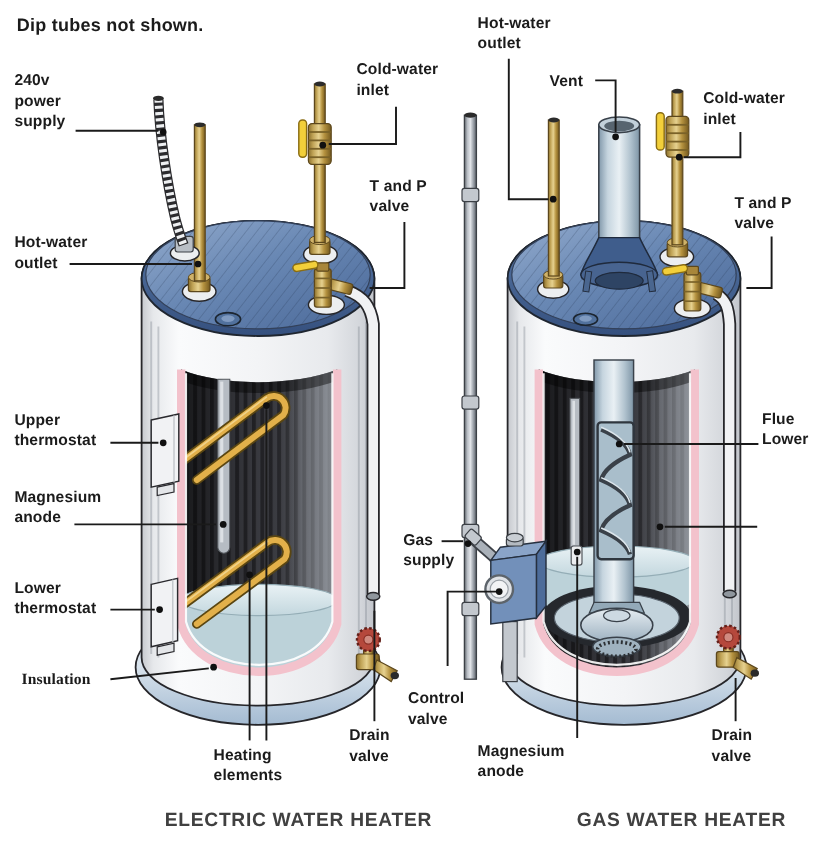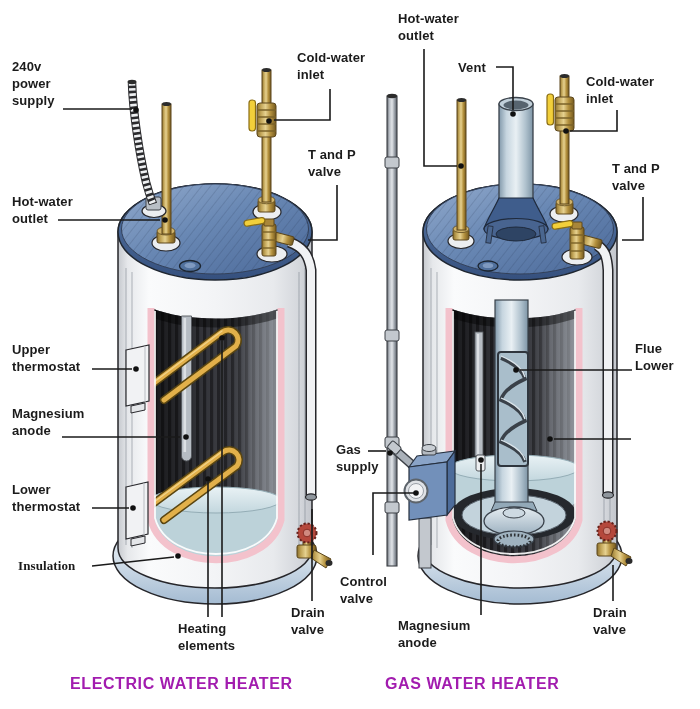--- a/index.html
+++ b/index.html
@@ -2,22 +2,22 @@
 <html><head>
 <meta charset="utf-8">
 <style>
   html,body{margin:0;padding:0;background:#ffffff;}
   .stage{position:relative;width:700px;height:709px;background:#fff;overflow:hidden;
          font-family:"Liberation Sans",sans-serif;}
   .stage svg{position:absolute;left:0;top:0;}
   .lbl{position:absolute;font-weight:bold;font-size:13px;line-height:17px;
        color:#1b1b1b;letter-spacing:0.1px;white-space:nowrap;}
   .note{font-size:15px;line-height:18px;letter-spacing:0.2px;}
-  .caption{position:absolute;font-weight:bold;font-size:16px;color:#a21caf;
-           letter-spacing:0.6px;text-align:left;white-space:nowrap;}
+  .caption{position:absolute;font-weight:bold;font-size:16px;color:#404040;
+           letter-spacing:0.6px;text-align:right;white-space:nowrap;}
 </style>
 </head>
 <body>
 
 <div class="stage">
 
 <svg width="700" height="709" viewBox="0 0 700 709">
   <defs>
     <linearGradient id="shellGrad" x1="0" y1="0" x2="1" y2="0">
       <stop offset="0" stop-color="#c6c9ce"></stop>
@@ -368,20 +368,23 @@
     <circle cx="513" cy="114" r="2.8"></circle>
         <circle cx="566" cy="131" r="2.8"></circle>
     <circle cx="516" cy="370" r="2.8"></circle>
         <circle cx="550" cy="439" r="2.8"></circle>
     <circle cx="390" cy="453" r="2.8"></circle>
         <circle cx="416" cy="493" r="2.8"></circle>
     <circle cx="481" cy="460" r="2.8"></circle>
   </g>
 </svg>
 
+<div class="lbl note" style="left:14px;top:13px;">
+  <div>Dip tubes not shown.</div>
+</div>
 
 <div class="lbl" style="left:12px;top:58px;">
   <div>240v</div>
   <div>power</div>
   <div>supply</div>
 </div>
 <div class="lbl" style="left:12px;top:193px;">
   <div>Hot-water</div>
   <div>outlet</div>
 </div>

